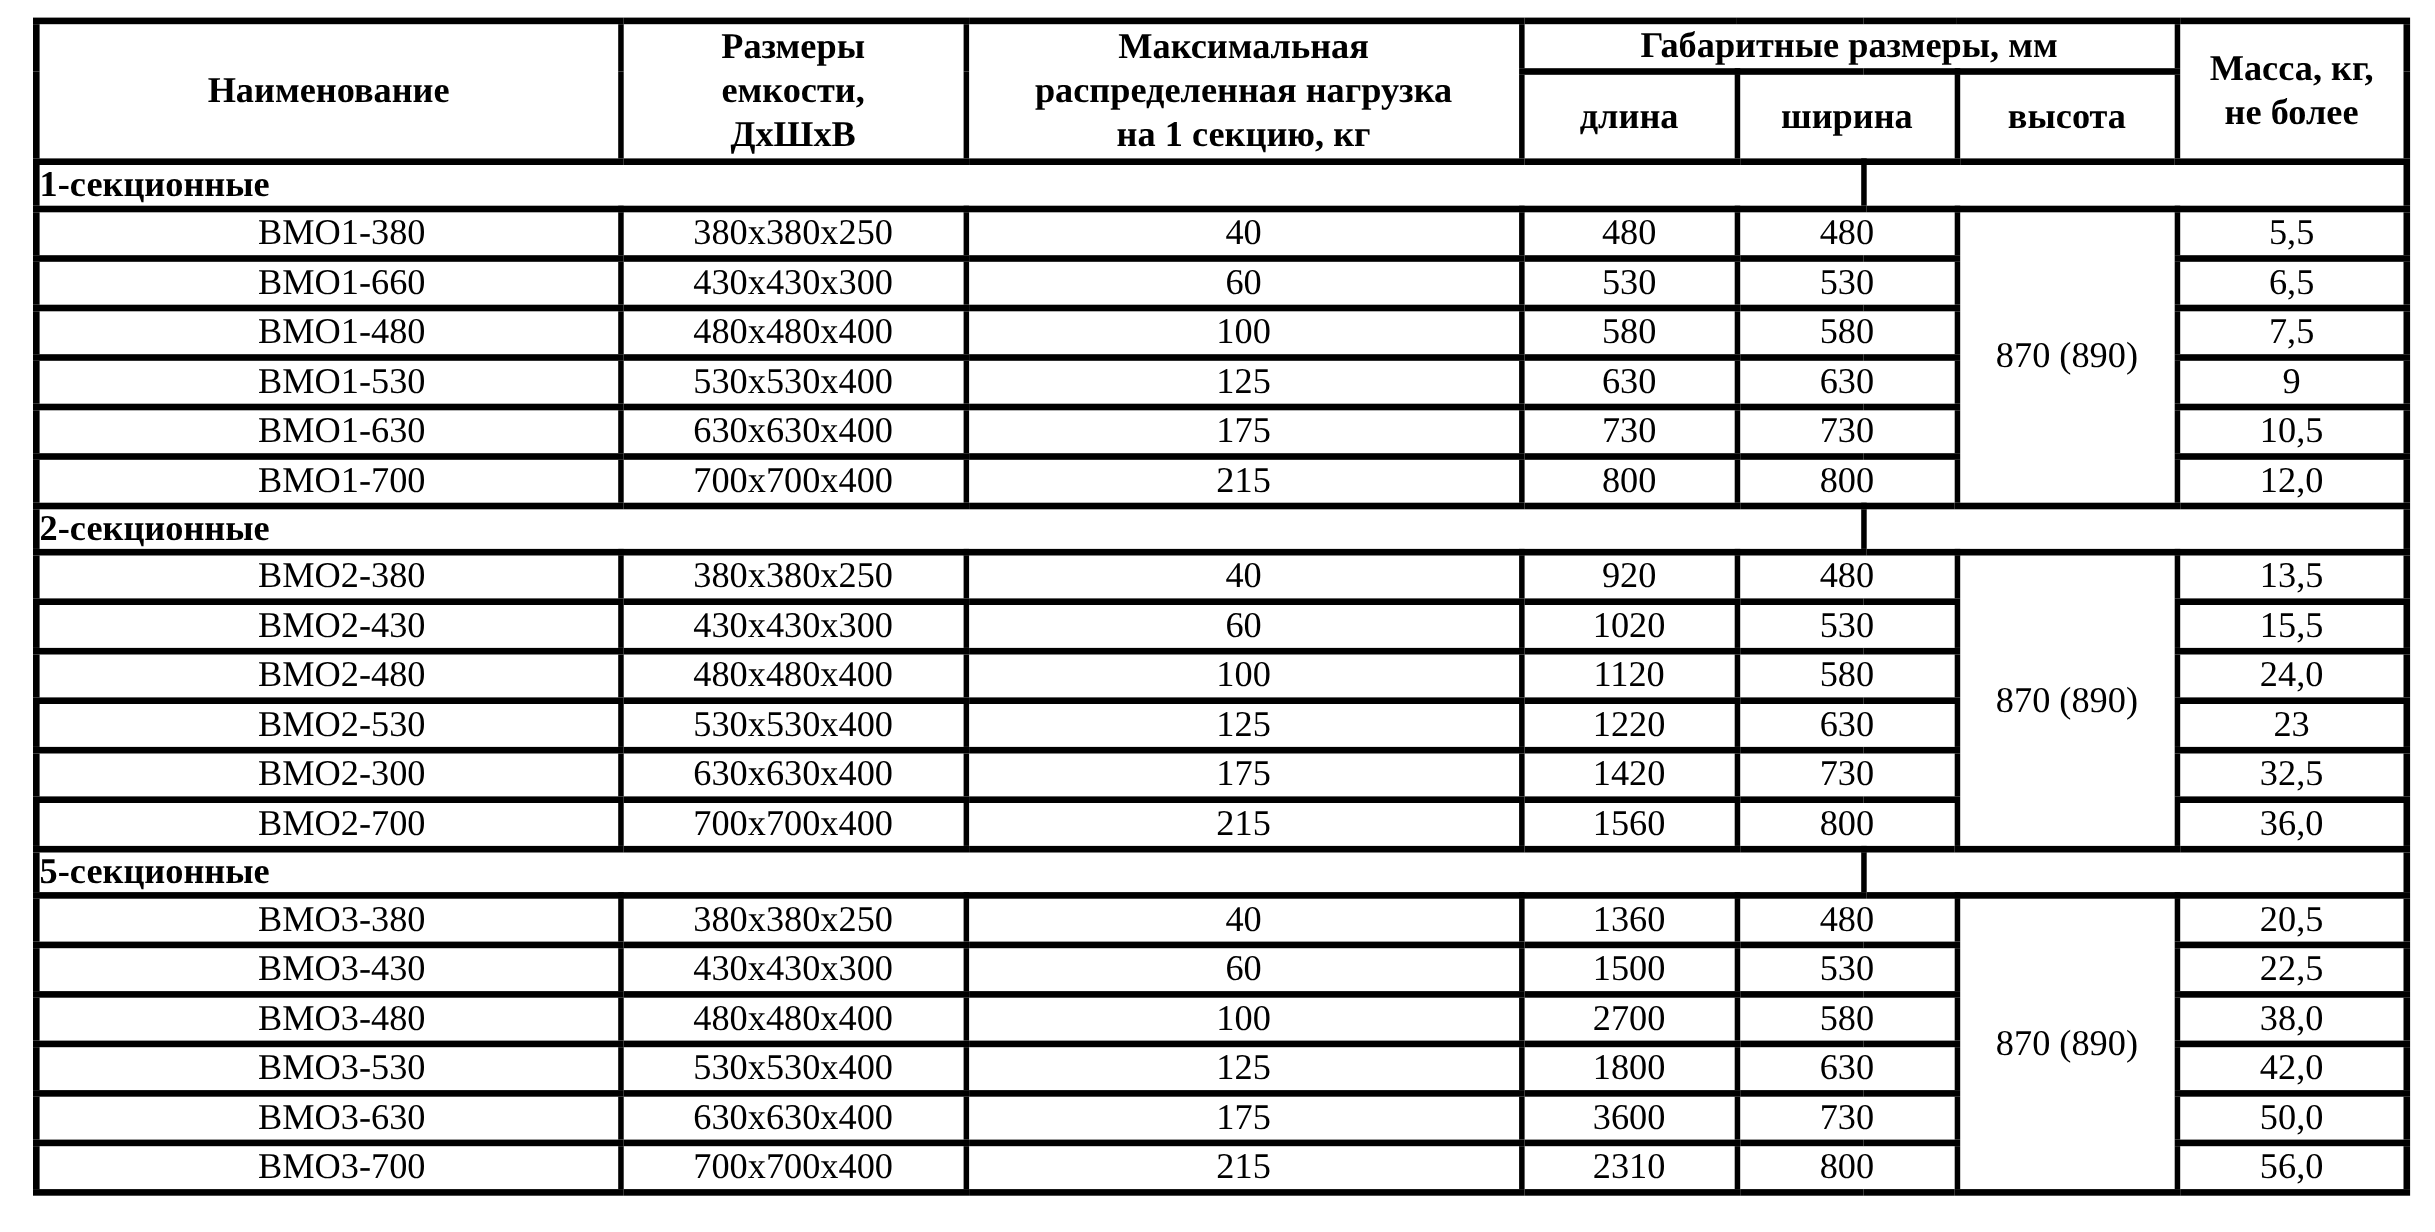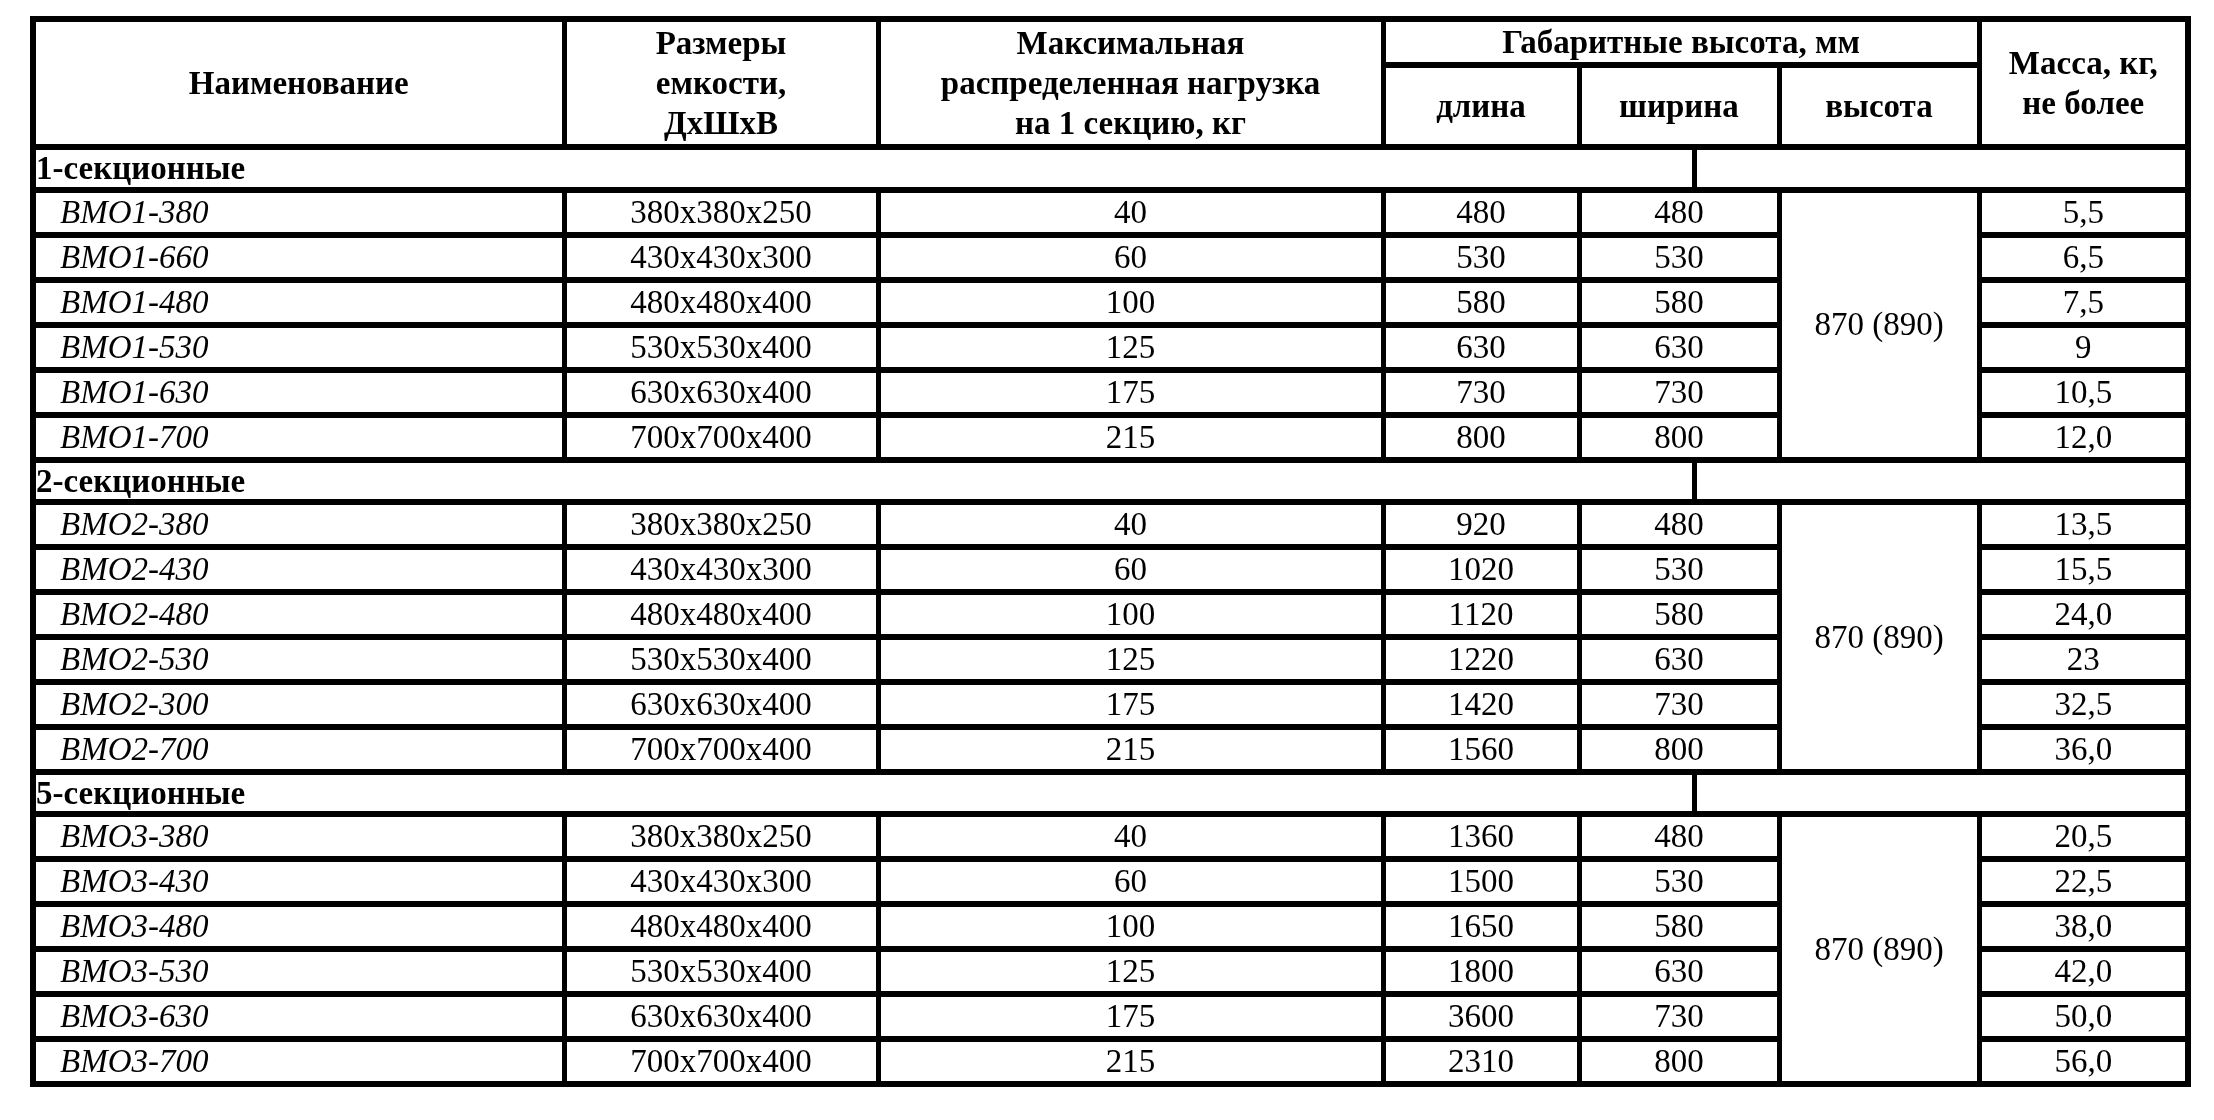--- a/index.html
+++ b/index.html
@@ -41,23 +41,22 @@
   }
   tr.h1 { height: 45px; }
   tr.h2 { height: 82px; }
   tr.section-row { height: 42px; }
   tr.data-row { height: 45px; }
   td.section-title {
     font-weight: bold;
     text-align: left;
   }
   td.name-cell {
-    text-align: left;
+    text-align: center;
     padding-left: 24px;
-    font-style: italic;
   }
 </style>
 </head>
 <body>
 
 <div class="page">
   <table class="spec">
     <colgroup>
       <col style="width:531px">
       <col style="width:314px">
@@ -70,21 +69,21 @@
     </colgroup>
     <thead>
       <tr class="h1">
         <th rowspan="2">Наименование</th>
         <th rowspan="2">Размеры
 емкости,
 ДхШхВ</th>
         <th rowspan="2">Максимальная
 распределенная нагрузка
 на 1 секцию, кг</th>
-        <th colspan="4">Габаритные высота, мм</th>
+        <th colspan="4">Габаритные размеры, мм</th>
         <th rowspan="2">Масса, кг,
 не более</th>
       </tr>
       <tr class="h2">
         <th>длина</th>
         <th colspan="2">ширина</th>
         <th>высота</th>
       </tr>
     </thead>
     <tbody id="spec-body">
@@ -212,21 +211,21 @@
           <td>430х430х300</td>
           <td>60</td>
           <td>1500</td>
           <td colspan="2">530</td>
           <td>22,5</td>
         </tr>
         <tr class="data-row">
           <td class="name-cell">ВМО3-480</td>
           <td>480х480х400</td>
           <td>100</td>
-          <td>1650</td>
+          <td>2700</td>
           <td colspan="2">580</td>
           <td>38,0</td>
         </tr>
         <tr class="data-row">
           <td class="name-cell">ВМО3-530</td>
           <td>530х530х400</td>
           <td>125</td>
           <td>1800</td>
           <td colspan="2">630</td>
           <td>42,0</td>

